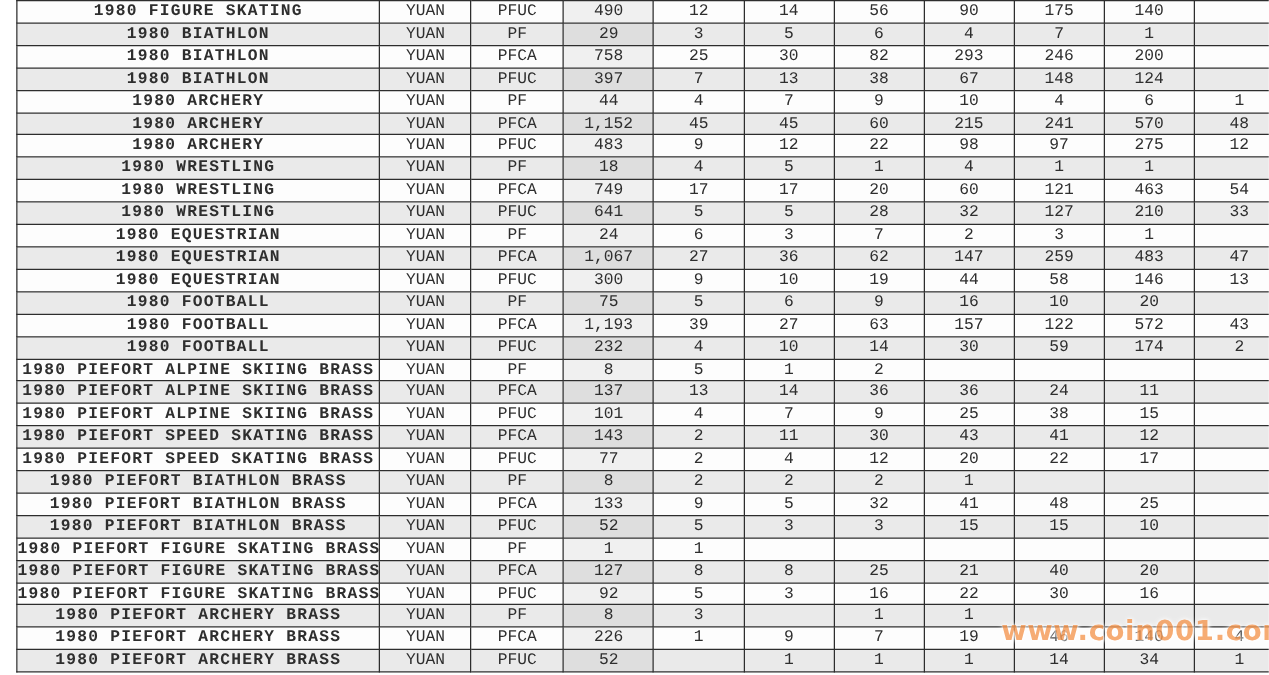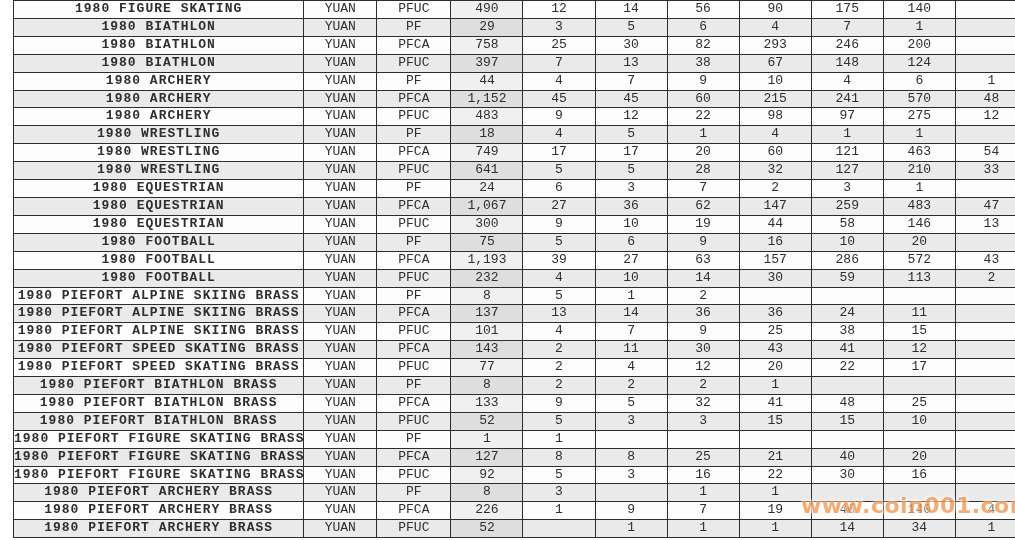--- a/index.html
+++ b/index.html
@@ -235,35 +235,35 @@
       </tr>
       <tr>
         <td class="name-cell">1980 FOOTBALL</td>
         <td>YUAN</td>
         <td>PFCA</td>
         <td class="total-cell">1,193</td>
         <td>39</td>
         <td>27</td>
         <td>63</td>
         <td>157</td>
-        <td>286</td>
+        <td>122</td>
         <td>572</td>
         <td>43</td>
       </tr>
       <tr>
         <td class="name-cell">1980 FOOTBALL</td>
         <td>YUAN</td>
         <td>PFUC</td>
         <td class="total-cell">232</td>
         <td>4</td>
         <td>10</td>
         <td>14</td>
         <td>30</td>
         <td>59</td>
-        <td>113</td>
+        <td>174</td>
         <td>2</td>
       </tr>
       <tr>
         <td class="name-cell">1980 PIEFORT ALPINE SKIING BRASS</td>
         <td>YUAN</td>
         <td>PF</td>
         <td class="total-cell">8</td>
         <td>5</td>
         <td>1</td>
         <td>2</td>

